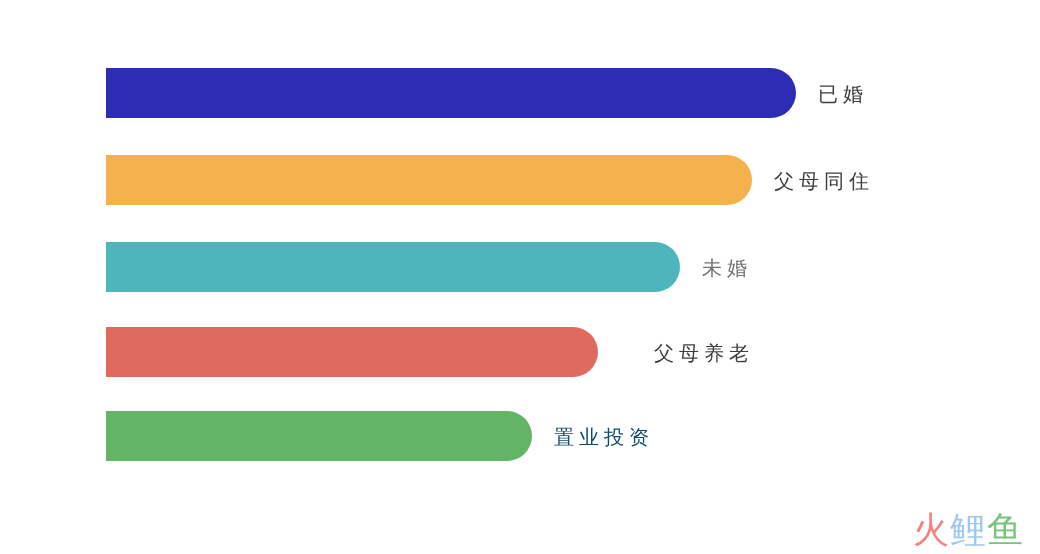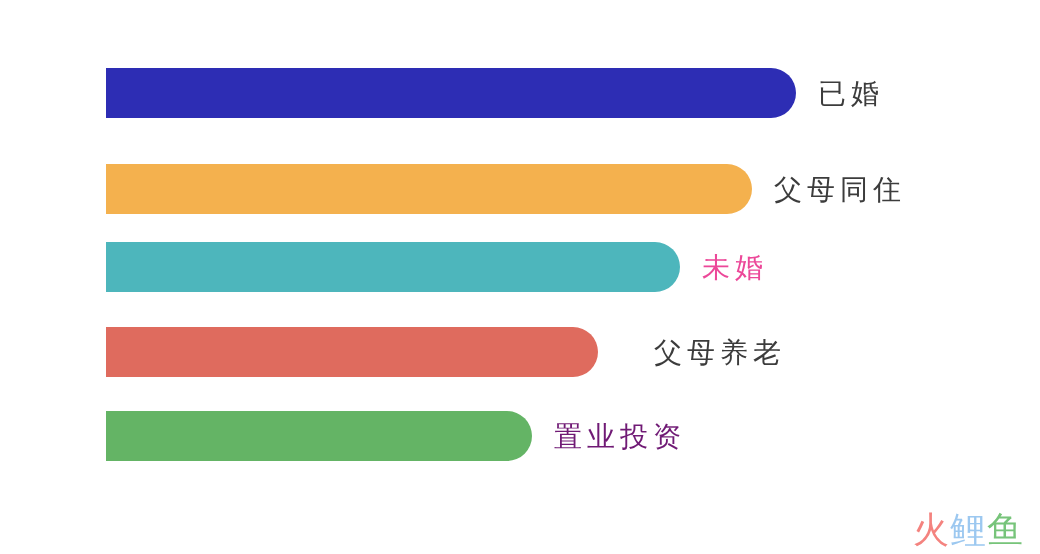--- a/index.html
+++ b/index.html
@@ -36,21 +36,21 @@
     height: 50px;
     border-top-left-radius: 0;
     border-bottom-left-radius: 0;
     border-top-right-radius: 25px;
     border-bottom-right-radius: 25px;
     flex: 0 0 auto;
   }
 
   .bar-label {
     margin-left: 22px;
-    font-size: 28px;
+    font-size: 20px;
     line-height: 1;
     color: #3c3c3c;
     letter-spacing: 5px;
     white-space: nowrap;
     font-weight: 400;
     font-family: "DejaVu Sans", "Liberation Sans", sans-serif;
     flex: 0 0 auto;
     padding-top: 2px;
   }
 
@@ -72,37 +72,37 @@
 </head>
 <body>
 
 <div id="chart-canvas" style="background: rgb(255, 255, 255);">
 
   <div class="bar-row" style="top:68px;">
     <div class="bar-shape" style="width:690px;background:#2d2db4;"></div>
     <div class="bar-label" style="color: rgb(60, 60, 60);">已婚</div>
   </div>
 
-  <div class="bar-row" style="top:155px;margin-top:9px;">
+  <div class="bar-row" style="top:155px;">
     <div class="bar-shape" style="width:646px;background:#f4b14e;"></div>
     <div class="bar-label" style="color: rgb(60, 60, 60);">父母同住</div>
   </div>
 
   <div class="bar-row" style="top:242px;">
     <div class="bar-shape" style="width:574px;background:#4db6bc;"></div>
-    <div class="bar-label" style="color: #ec4899;">未婚</div>
+    <div class="bar-label" style="color: #737373;">未婚</div>
   </div>
 
   <div class="bar-row" style="top:327px;gap:34px;">
     <div class="bar-shape" style="width:492px;background:#df6b5e;"></div>
     <div class="bar-label" style="color: rgb(60, 60, 60);">父母养老</div>
   </div>
 
   <div class="bar-row" style="top:411px;">
     <div class="bar-shape" style="width:426px;background:#64b465;"></div>
-    <div class="bar-label" style="color: #701a75;">置业投资</div>
+    <div class="bar-label" style="color: #0c4a6e;">置业投资</div>
   </div>
 
   <div id="watermark">
     <span style="color:#f4837f;">火</span><span style="color:#9cc8f0;">鲤</span><span style="color:#77c47a;">鱼</span>
   </div>
 
 </div>
 
 </body></html>

